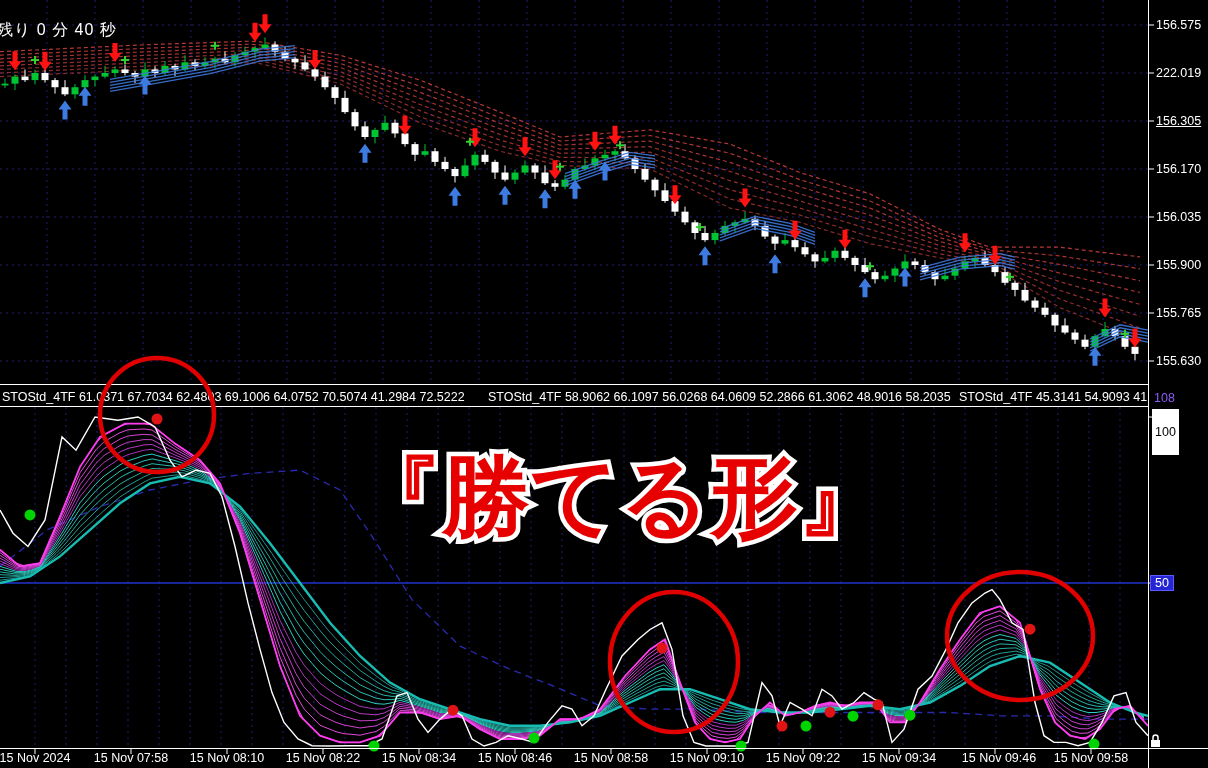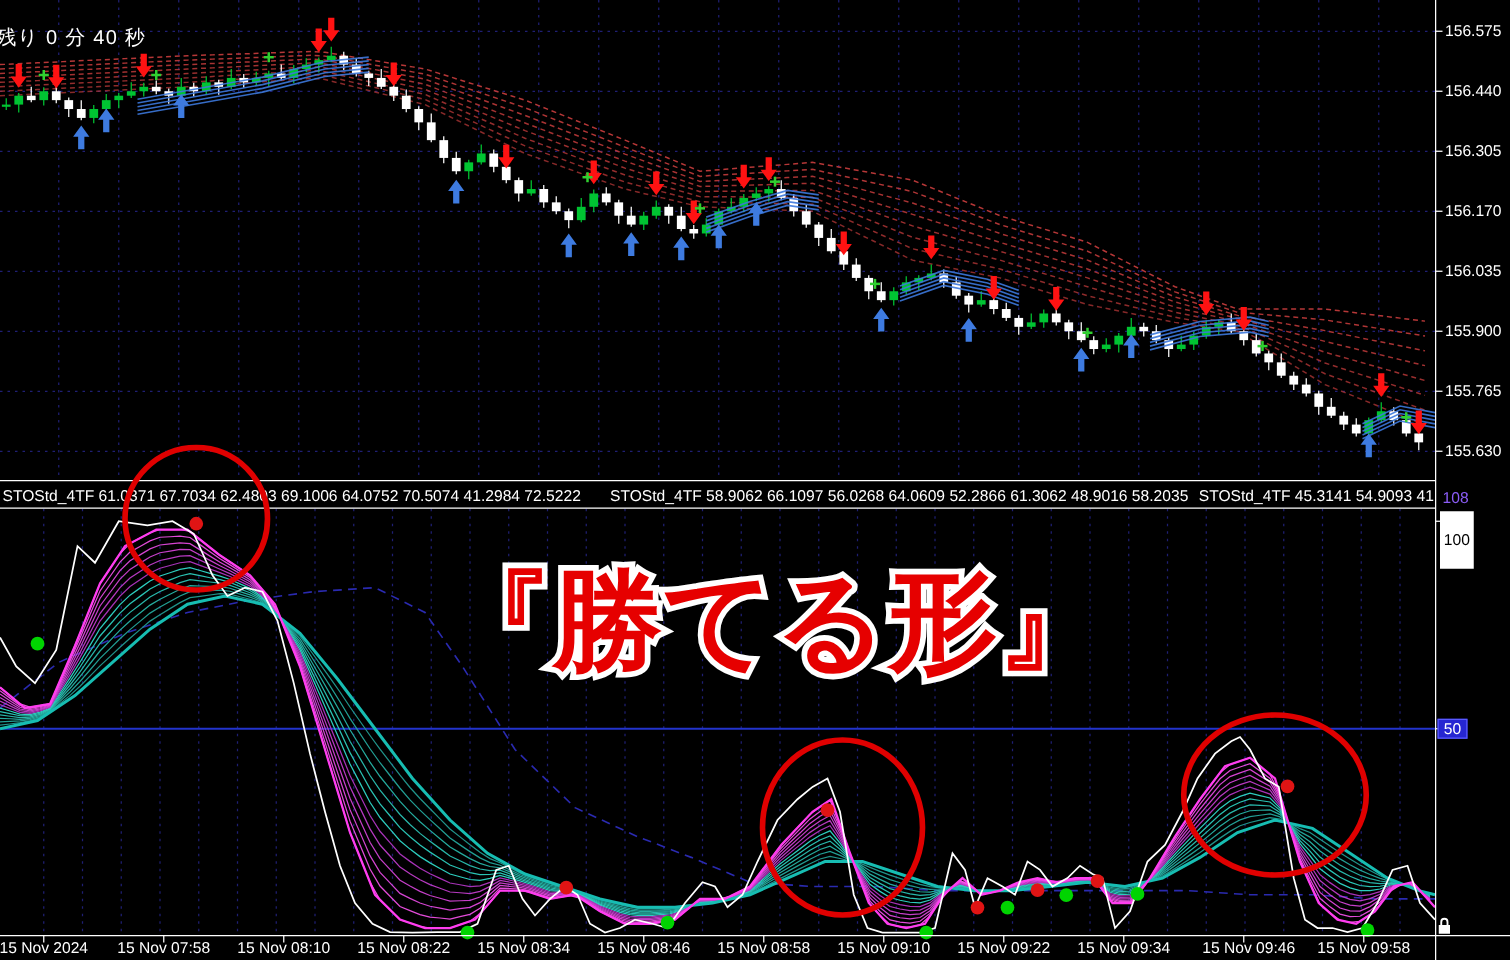--- a/index.html
+++ b/index.html
@@ -475,22 +475,22 @@
       <text id="big-annot" x="620" y="527" text-anchor="middle" font-size="88" font-weight="bold" paint-order="stroke" stroke="#ffffff" stroke-width="9" fill="#e60000">『勝てる形』</text>
     </svg>
 
   <div class="hud timer">残り 0 分 40 秒</div>
 
   <div id="price-axis">
     <div class="axis-label sub-108">108</div>
     <div class="axis-label sub-100">100</div>
     <div class="axis-label sub-50">50</div>
   <div class="price-label" style="top: 18px;">156.575</div>
-      <div class="price-label" style="top: 66px;">156.440</div>
-      <div class="price-label" style="top: 114px;">156.305</div>
+      <div class="price-label" style="top: 66px;">222.019</div>
+      <div class="price-label" style="top: 114px; text-decoration: underline;">156.305</div>
       <div class="price-label" style="top: 162px;">156.170</div>
       <div class="price-label" style="top: 210px;">156.035</div>
       <div class="price-label" style="top: 258px;">155.900</div>
       <div class="price-label" style="top: 306px;">155.765</div>
       <div class="price-label" style="top: 354px;">155.630</div>
     </div>
   <div id="time-axis">
       <div class="time-label" style="left: 35px;">15 Nov 2024</div>
       <div class="time-label" style="left: 131px;">15 Nov 07:58</div>
       <div class="time-label" style="left: 227px;">15 Nov 08:10</div>

